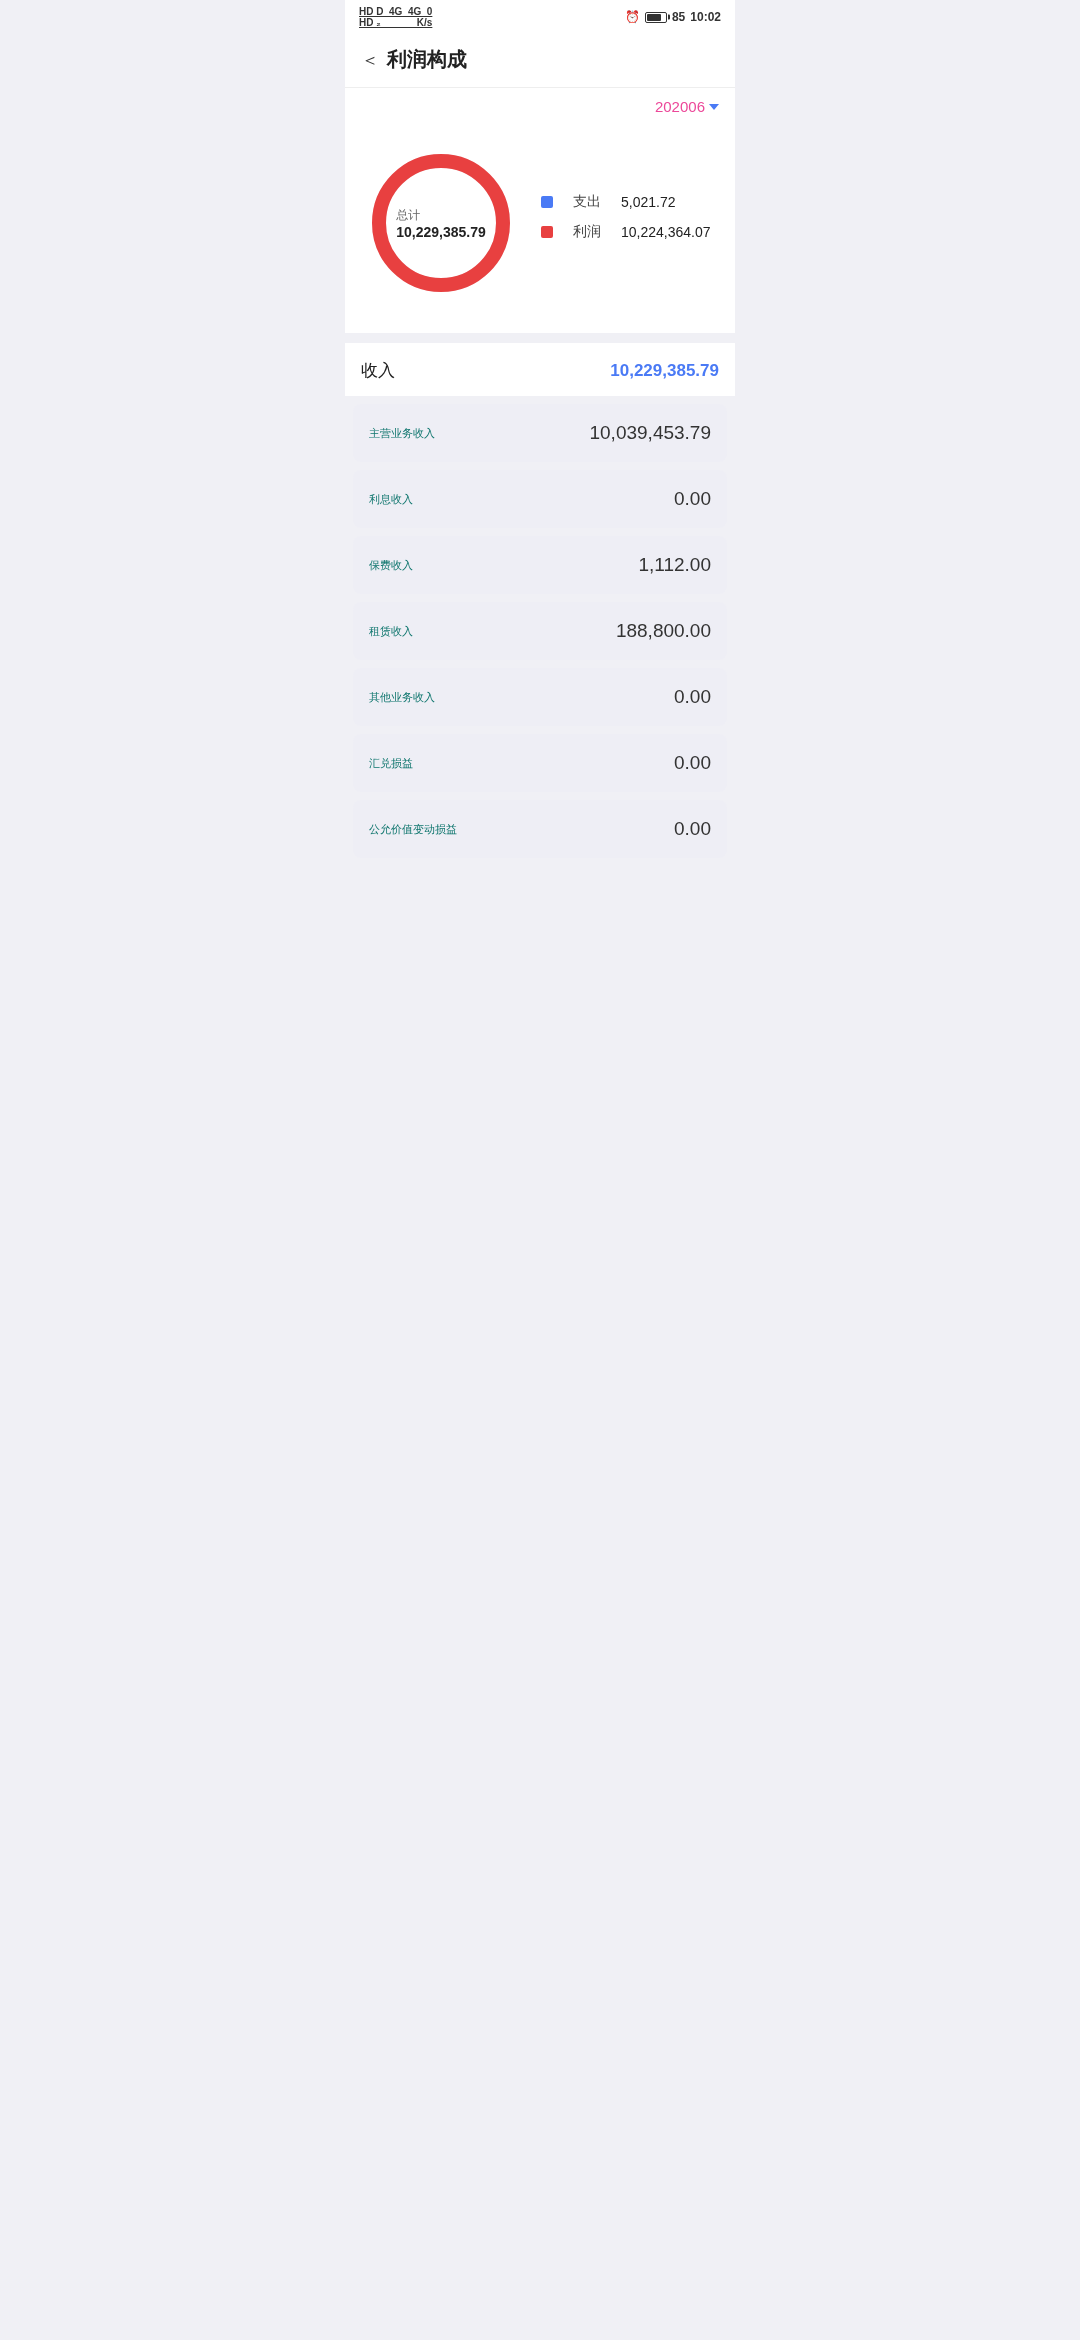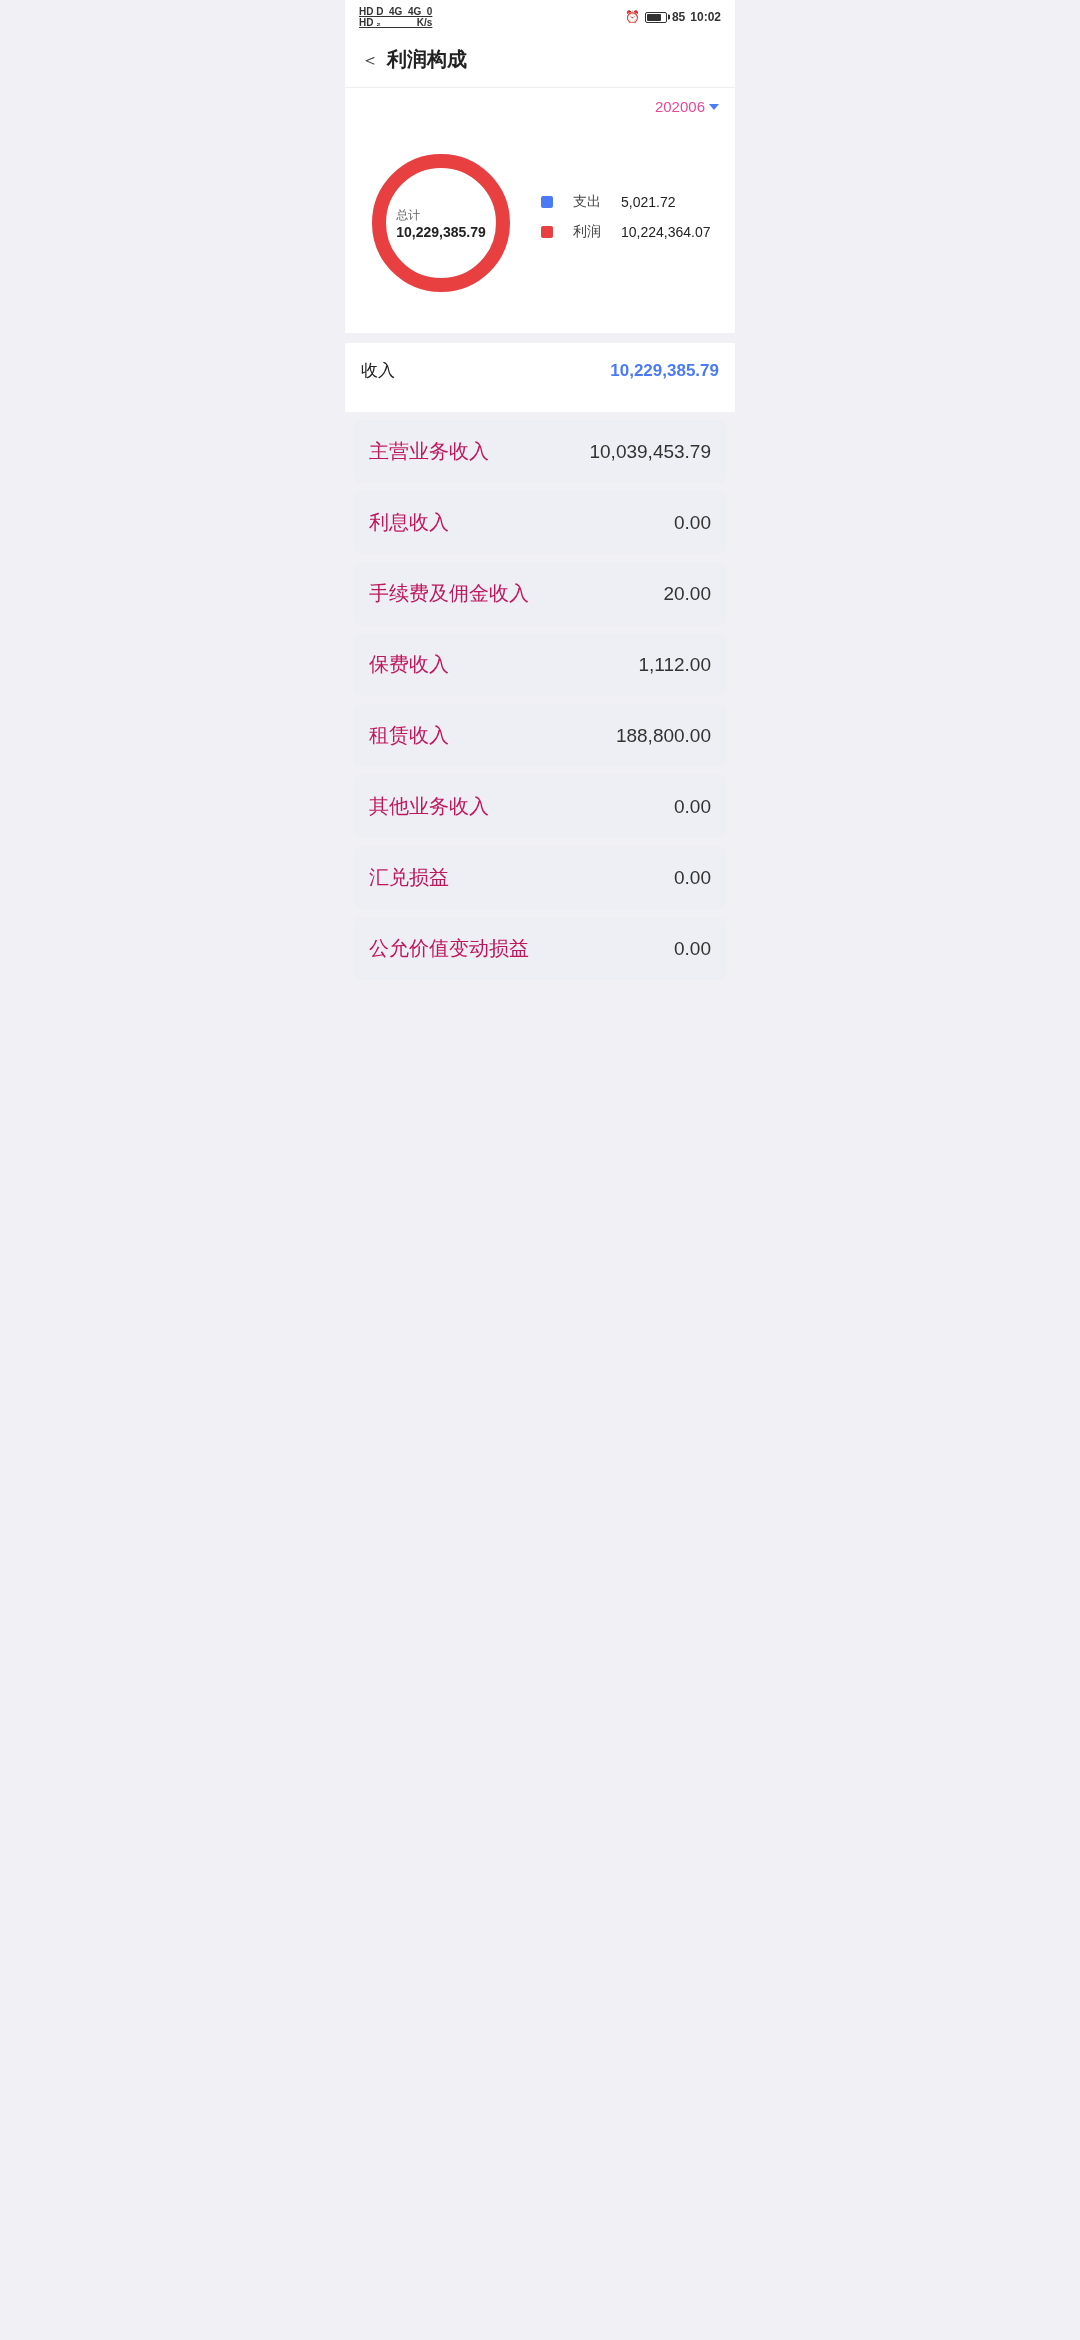--- a/index.html
+++ b/index.html
@@ -178,21 +178,21 @@
       height: 10px;
       background: #f0f0f5;
     }
 
     
     .income-header {
       background: #fff;
       display: flex;
       justify-content: space-between;
       align-items: center;
-      padding: 16px 16px 30px;
+      padding: 16px 16px 14px;
     }
     .income-label {
       font-size: 17px;
       color: #222;
       font-weight: 500;
     }
     .income-total {
       font-size: 17px;
       color: #4a7af5;
       font-weight: 600;
@@ -210,22 +210,22 @@
       justify-content: space-between;
       align-items: center;
       border-radius: 8px;
       margin-left: 8px;
       margin-right: 8px;
     }
     .income-item:first-child {
       margin-top: 8px;
     }
     .item-name {
-      font-size: 20px;
-      color: #be185d;
+      font-size: 11px;
+      color: #0f766e;
     }
     .item-value {
       font-size: 19px;
       color: #333;
       font-weight: 500;
     }
   </style>
 </head>
 <body>
 
@@ -295,24 +295,20 @@
 <div class="income-items">
 <div class="income-item">
       <span class="item-name">主营业务收入</span>
       <span class="item-value">10,039,453.79</span>
     </div>
     <div class="income-item">
       <span class="item-name">利息收入</span>
       <span class="item-value">0.00</span>
     </div>
     <div class="income-item">
-      <span class="item-name">手续费及佣金收入</span>
-      <span class="item-value">20.00</span>
-    </div>
-    <div class="income-item">
       <span class="item-name">保费收入</span>
       <span class="item-value">1,112.00</span>
     </div>
     <div class="income-item">
       <span class="item-name">租赁收入</span>
       <span class="item-value">188,800.00</span>
     </div>
     <div class="income-item">
       <span class="item-name">其他业务收入</span>
       <span class="item-value">0.00</span>

